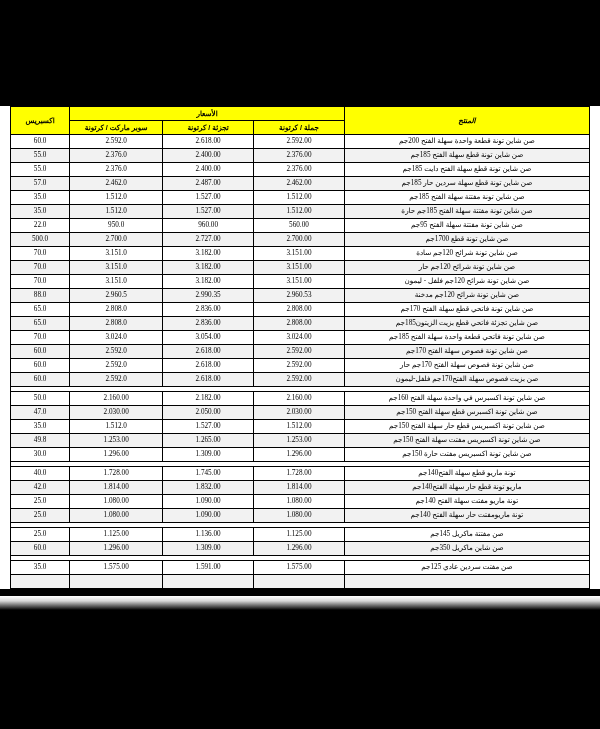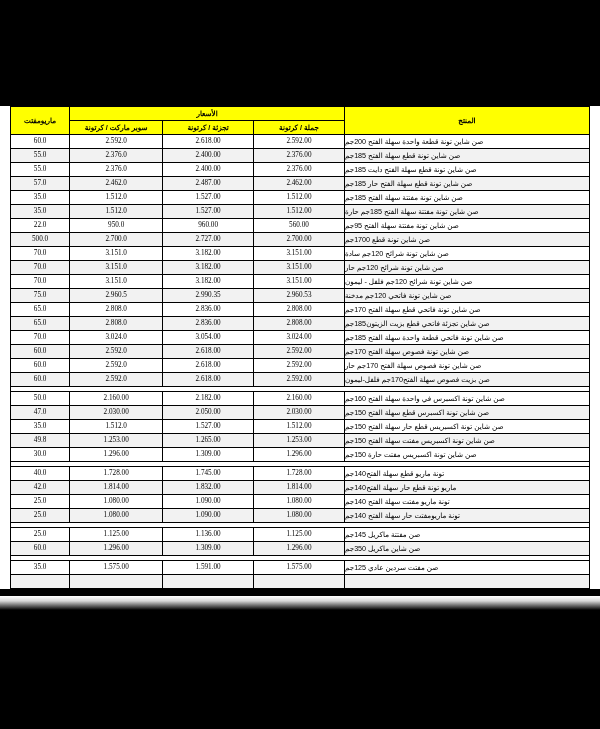--- a/index.html
+++ b/index.html
@@ -46,33 +46,34 @@
     white-space: nowrap;
   }
   thead th {
     background: #ffff00;
     font-weight: bold;
     text-align: center;
     font-size: 8px;
     color: #000;
   }
   th.hdr-prices { height: 15px; }
-  th.hdr-product { vertical-align: middle; }
+  th.hdr-product { vertical-align: middle; font-style: italic; }
   col.c-product { width: 232px; }
   col.c-jomla   { width: 86px; }
   col.c-tagzea  { width: 86px; }
   col.c-super   { width: 88px; }
   col.c-mostahlk{ width: 56px; }
 
   td.product {
-    text-align: left;
+    text-align: center;
     font-size: 7.4px;
     color: #000;
     padding: 0 2px;
     direction: rtl;
+    font-family: Liberation Serif, serif;
   }
   td.num {
     text-align: center;
     font-size: 7.6px;
     color: #000;
     direction: ltr;
     font-family: "Liberation Serif", serif;
   }
   tr.alt td { background: #f2f2f2; }
   tr.plain td { background: #ffffff; }
@@ -106,21 +107,21 @@
         <col class="c-product">
         <col class="c-jomla">
         <col class="c-tagzea">
         <col class="c-super">
         <col class="c-mostahlk">
       </colgroup>
       <thead>
         <tr>
           <th class="hdr-product" rowspan="2">المنتج</th>
           <th class="hdr-prices" colspan="3">الأسعار</th>
-          <th rowspan="2">ماريومفتت</th>
+          <th rowspan="2">اكسبريس</th>
         </tr>
         <tr>
           <th>جملة / كرتونة</th>
           <th>تجزئة / كرتونة</th>
           <th>سوبر ماركت / كرتونة</th>
         </tr>
       </thead>
       <tbody id="tbody">
           <tr class="plain">
             <td class="product">صن شاين تونة قطعة واحدة سهلة الفتح 200جم</td>
@@ -137,21 +138,21 @@
             <td class="num">55.0</td>
           </tr>
           <tr class="plain">
             <td class="product">صن شاين تونة قطع سهلة الفتح دايت 185جم</td>
             <td class="num">2.376.00</td>
             <td class="num">2.400.00</td>
             <td class="num">2.376.0</td>
             <td class="num">55.0</td>
           </tr>
           <tr class="alt">
-            <td class="product">صن شاين تونة قطع سهلة الفتح حار 185جم</td>
+            <td class="product">صن شاين تونة قطع سهلة سردين حار 185جم</td>
             <td class="num">2.462.00</td>
             <td class="num">2.487.00</td>
             <td class="num">2.462.0</td>
             <td class="num">57.0</td>
           </tr>
           <tr class="plain">
             <td class="product">صن شاين تونة مفتتة سهلة الفتح 185جم</td>
             <td class="num">1.512.00</td>
             <td class="num">1.527.00</td>
             <td class="num">1.512.0</td>
@@ -193,25 +194,25 @@
             <td class="num">70.0</td>
           </tr>
           <tr class="plain">
             <td class="product">صن شاين تونة شرائح 120جم فلفل - ليمون</td>
             <td class="num">3.151.00</td>
             <td class="num">3.182.00</td>
             <td class="num">3.151.0</td>
             <td class="num">70.0</td>
           </tr>
           <tr class="alt">
-            <td class="product">صن شاين تونة فاتحي 120جم مدخنة</td>
+            <td class="product">صن شاين تونة شرائح 120جم مدخنة</td>
             <td class="num">2.960.53</td>
             <td class="num">2.990.35</td>
             <td class="num">2.960.5</td>
-            <td class="num">75.0</td>
+            <td class="num">88.0</td>
           </tr>
           <tr class="plain">
             <td class="product">صن شاين تونة فاتحي قطع سهلة الفتح 170جم</td>
             <td class="num">2.808.00</td>
             <td class="num">2.836.00</td>
             <td class="num">2.808.0</td>
             <td class="num">65.0</td>
           </tr>
           <tr class="alt">
             <td class="product">صن شاين تجزئة فاتحي قطع بزيت الزيتون185جم</td>

